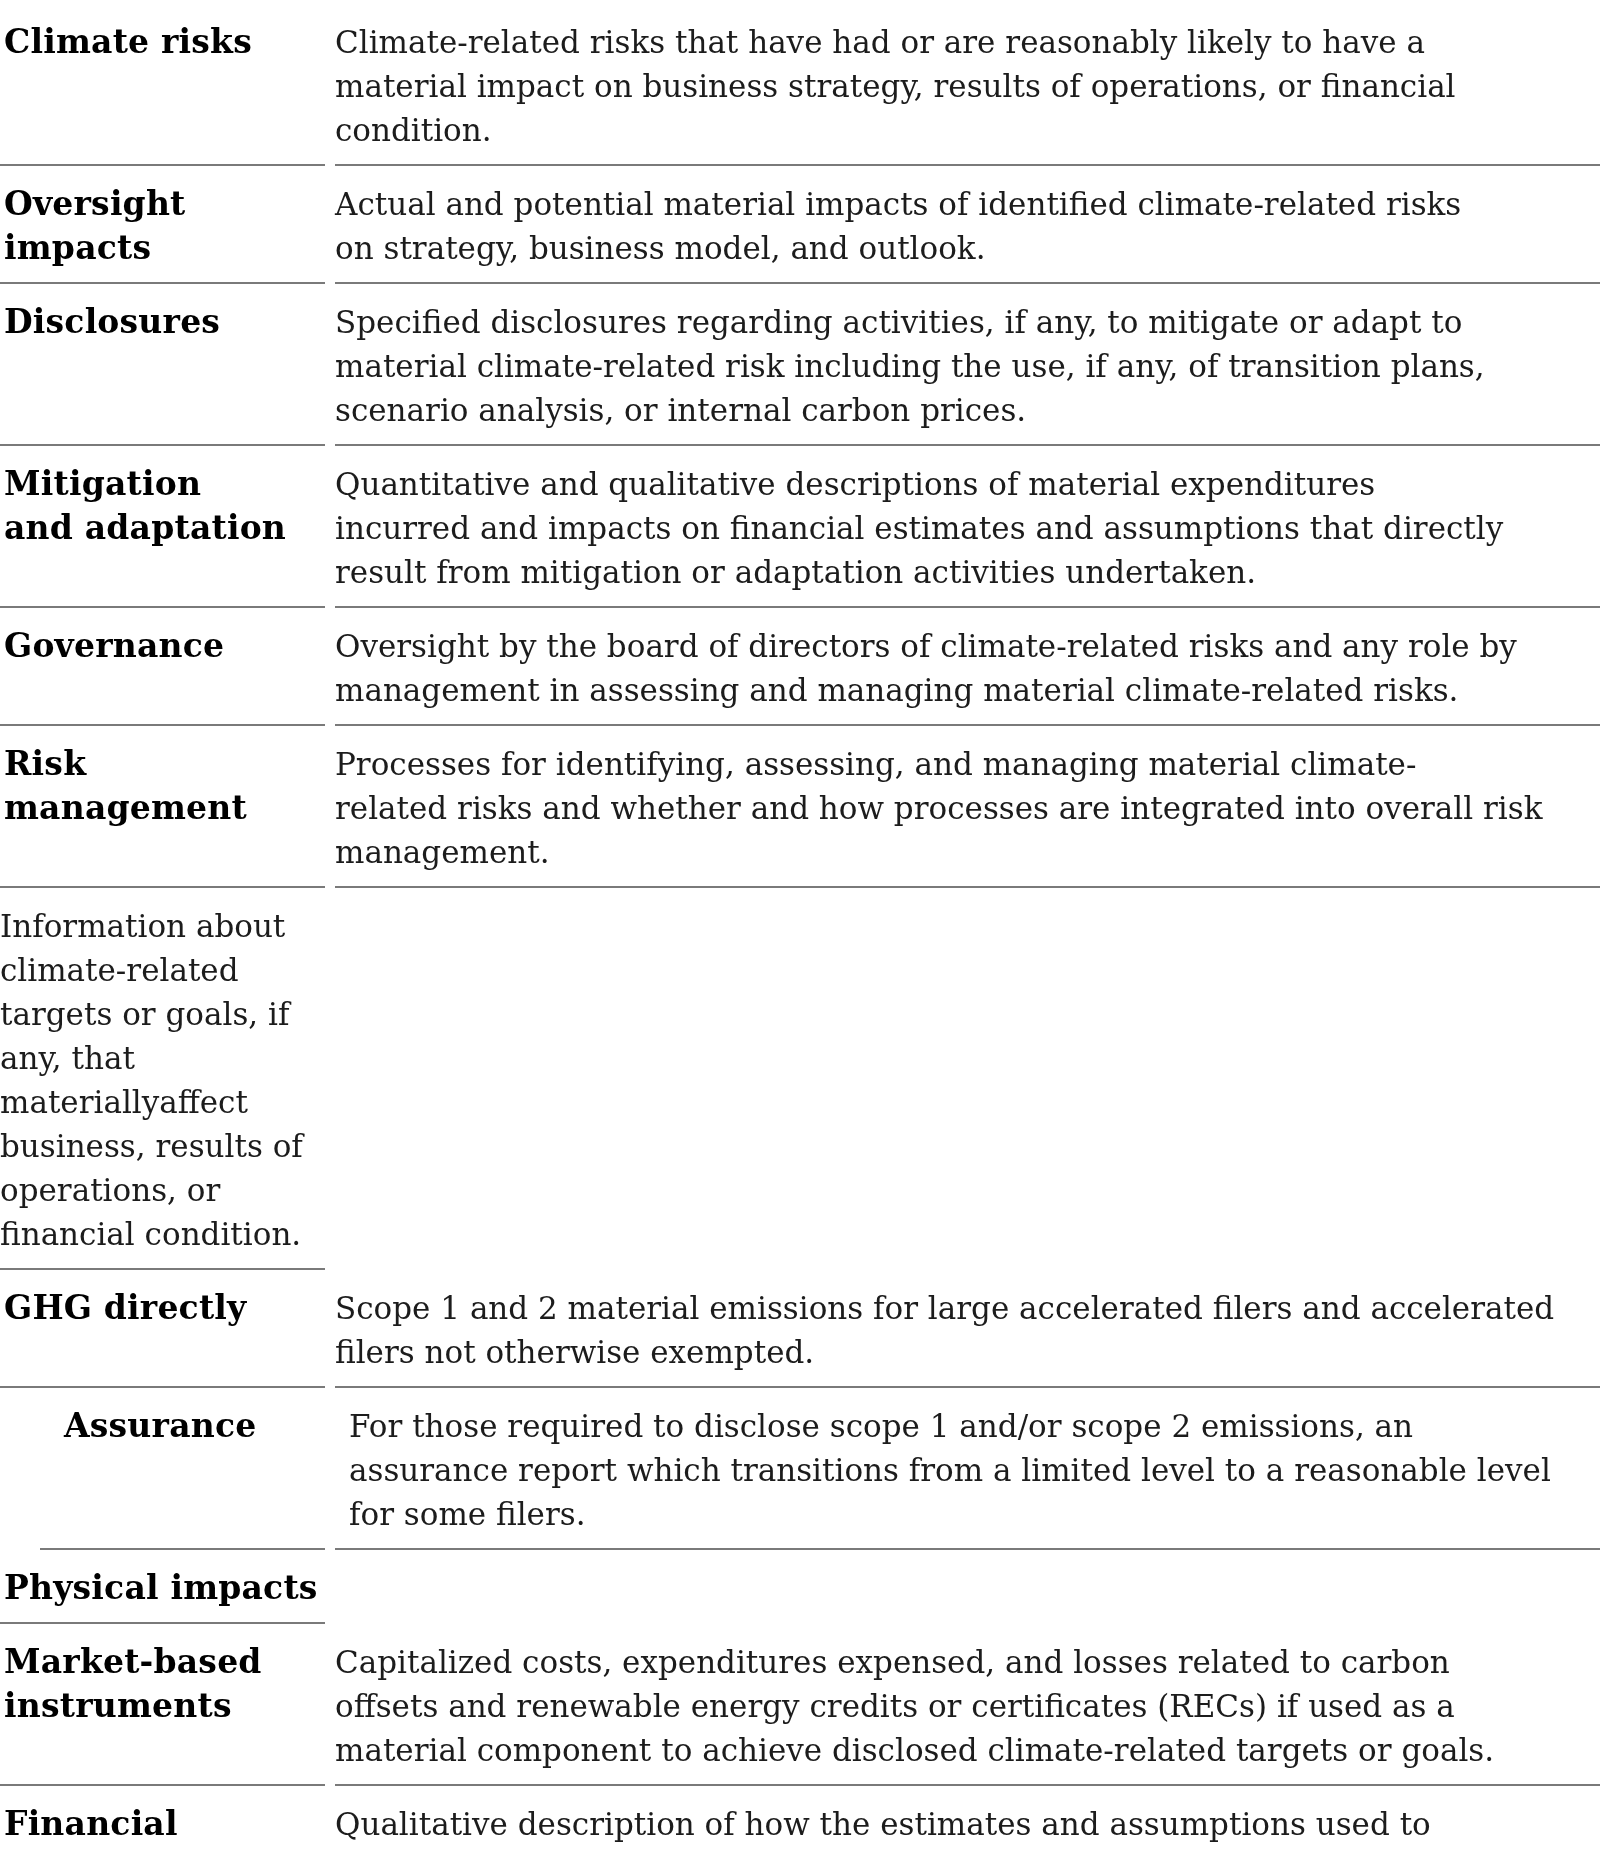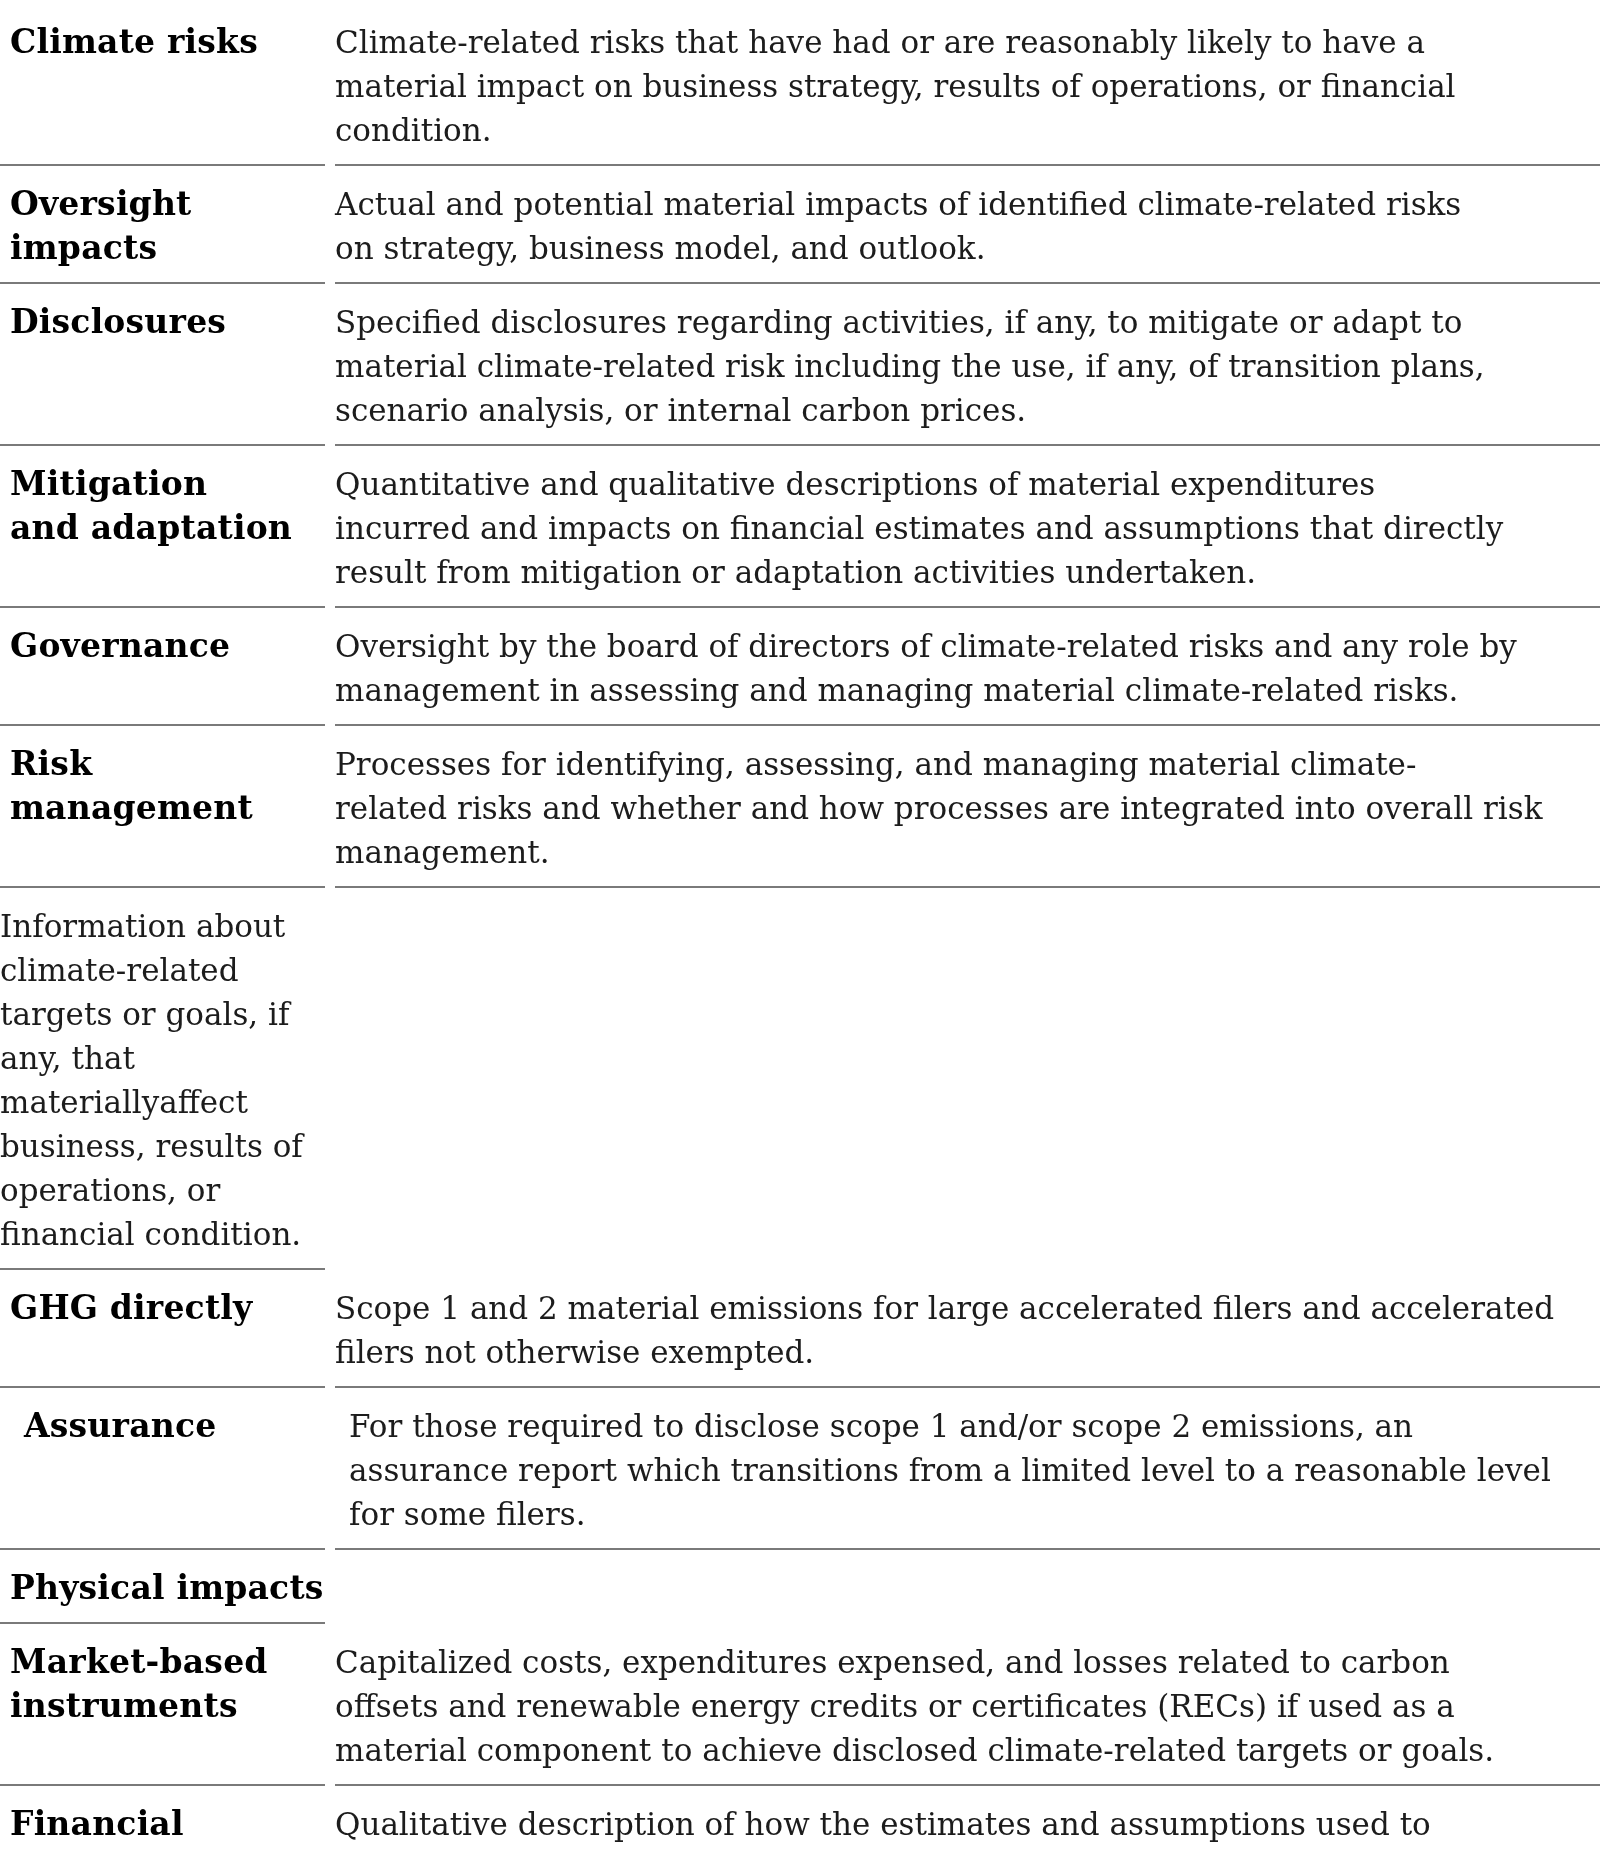--- a/index.html
+++ b/index.html
@@ -33,30 +33,30 @@
   }
   .row:last-child .term,
   .row:last-child .desc{
     border-bottom:none;
   }
   .term{
     font-weight:bold;
     color:var(--term);
     font-size:33px;
     line-height:44px;
-    padding-left:10px;
+    padding-left:4px;
     letter-spacing:0.2px;
   }
   .desc{
     font-size:31px;
     line-height:44px;
     padding-right:16px;
   }
   
-  .row.indent .term{padding-left:24px;}
+  .row.indent .term{padding-left:24px;margin-left:40px;}
   .row.indent .desc{padding-left:14px;}
 </style>
 </head>
 <body>
 
 <div class="doc">
 
   <div class="row">
     <div class="term">Climate risks</div>
     <div class="desc">Climate-related risks that have had or are reasonably likely to have a

